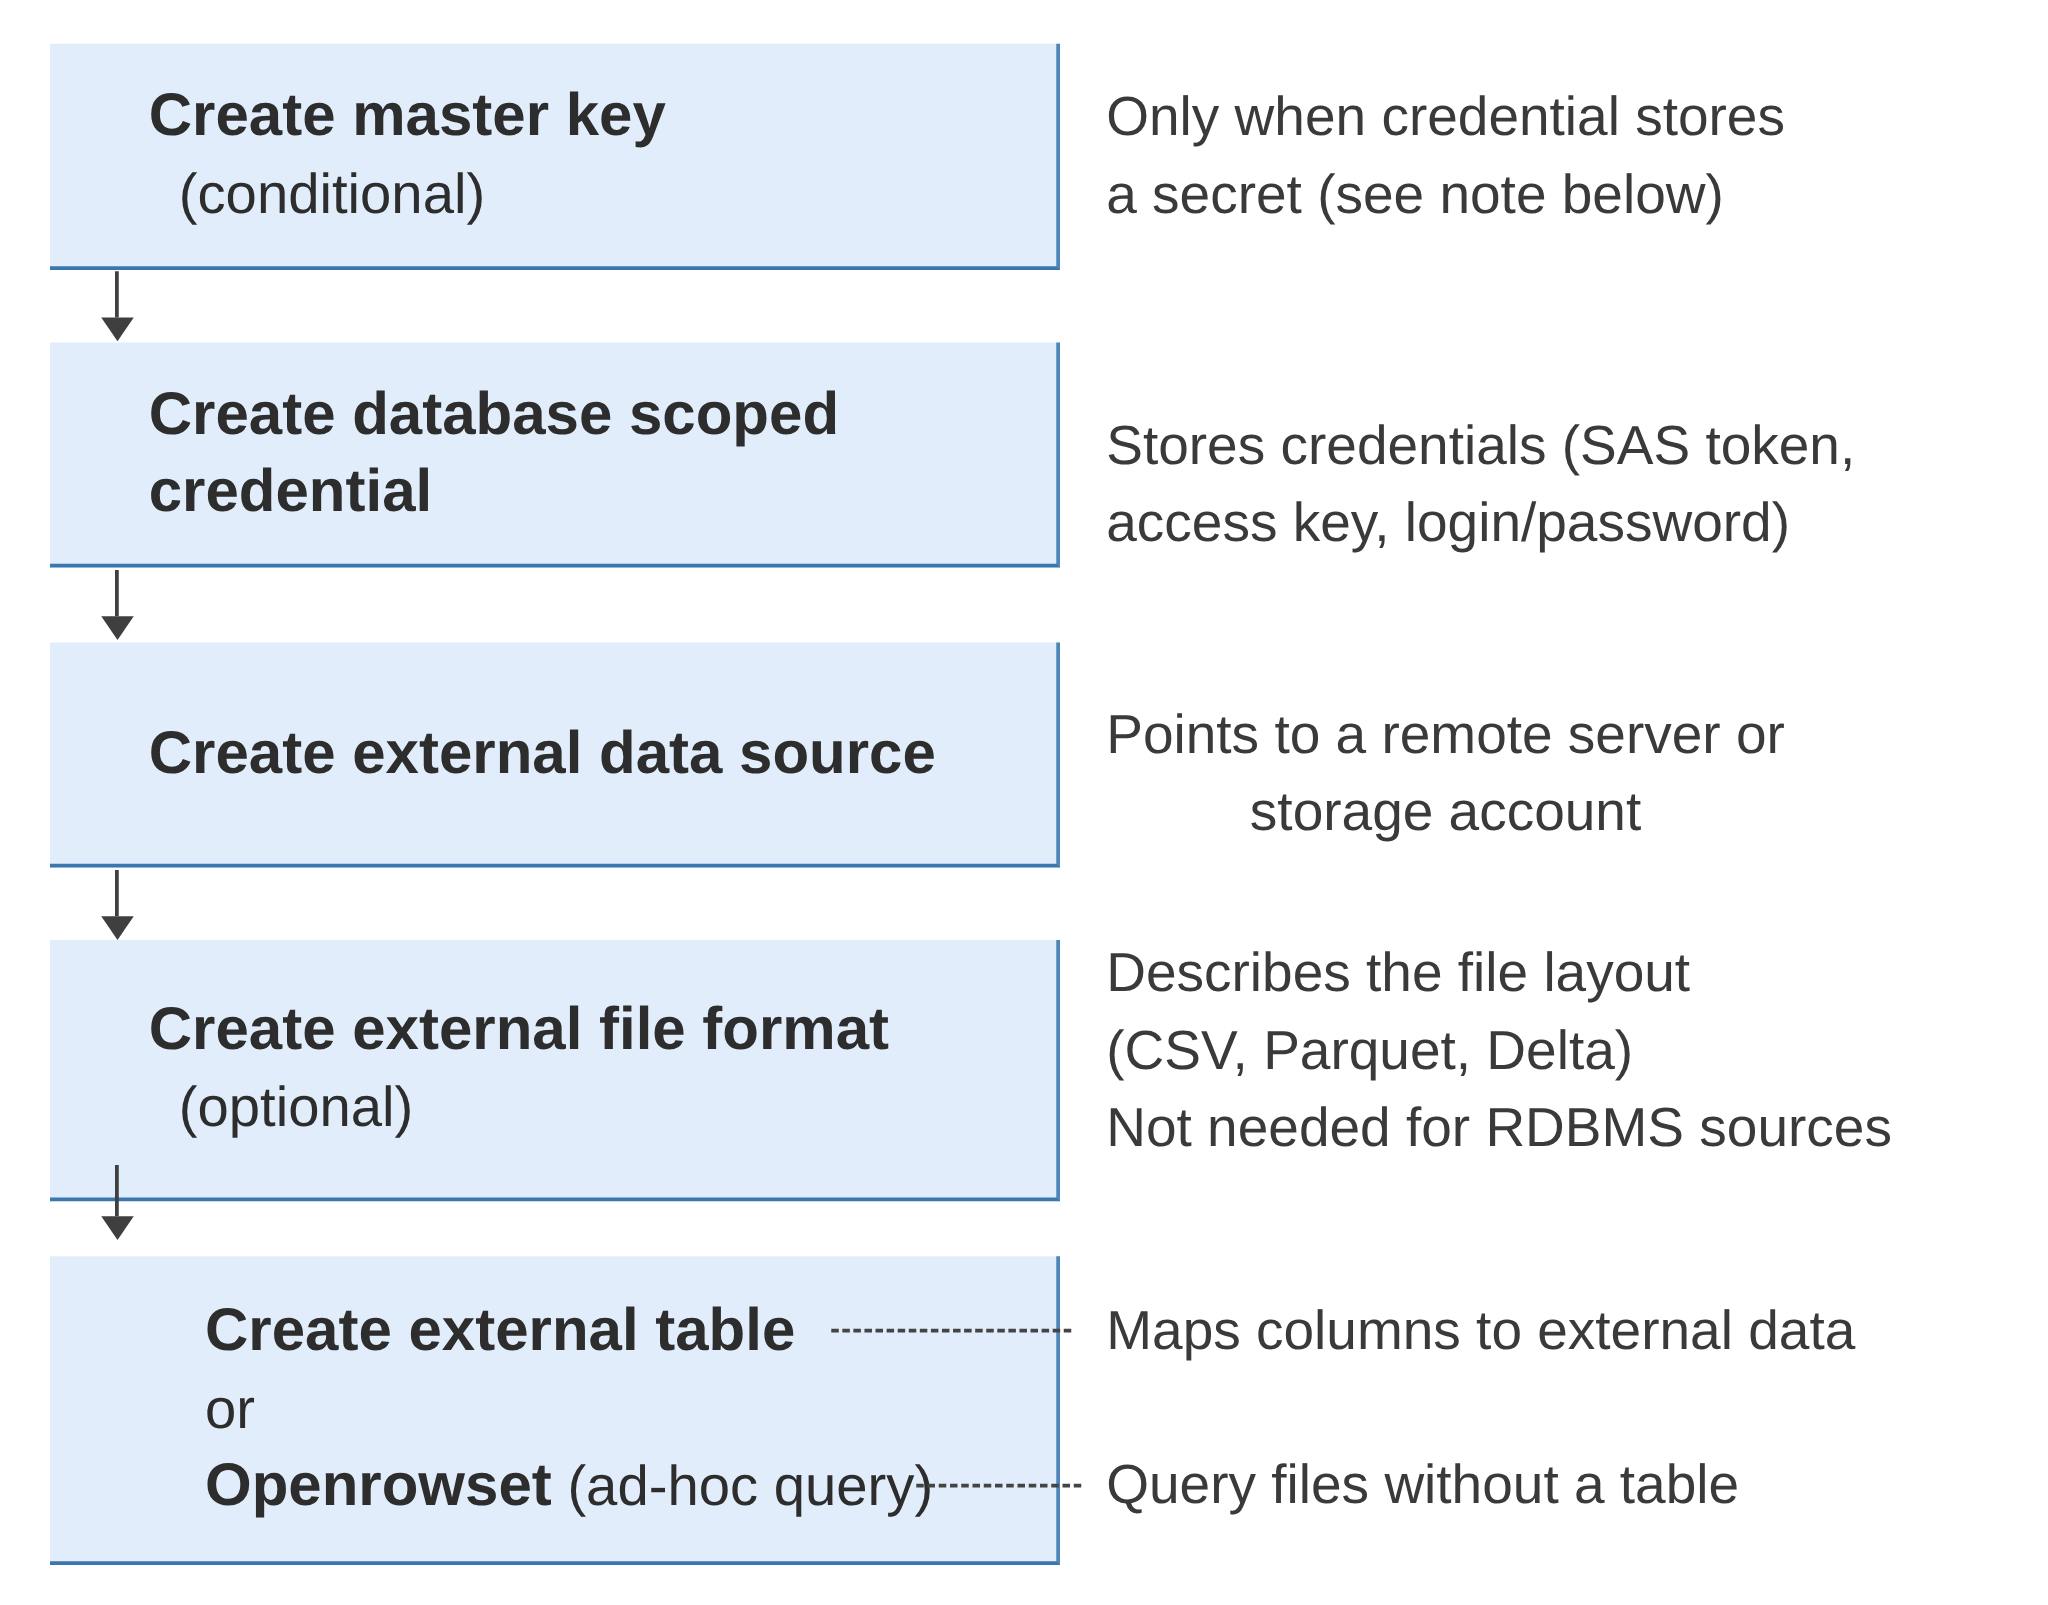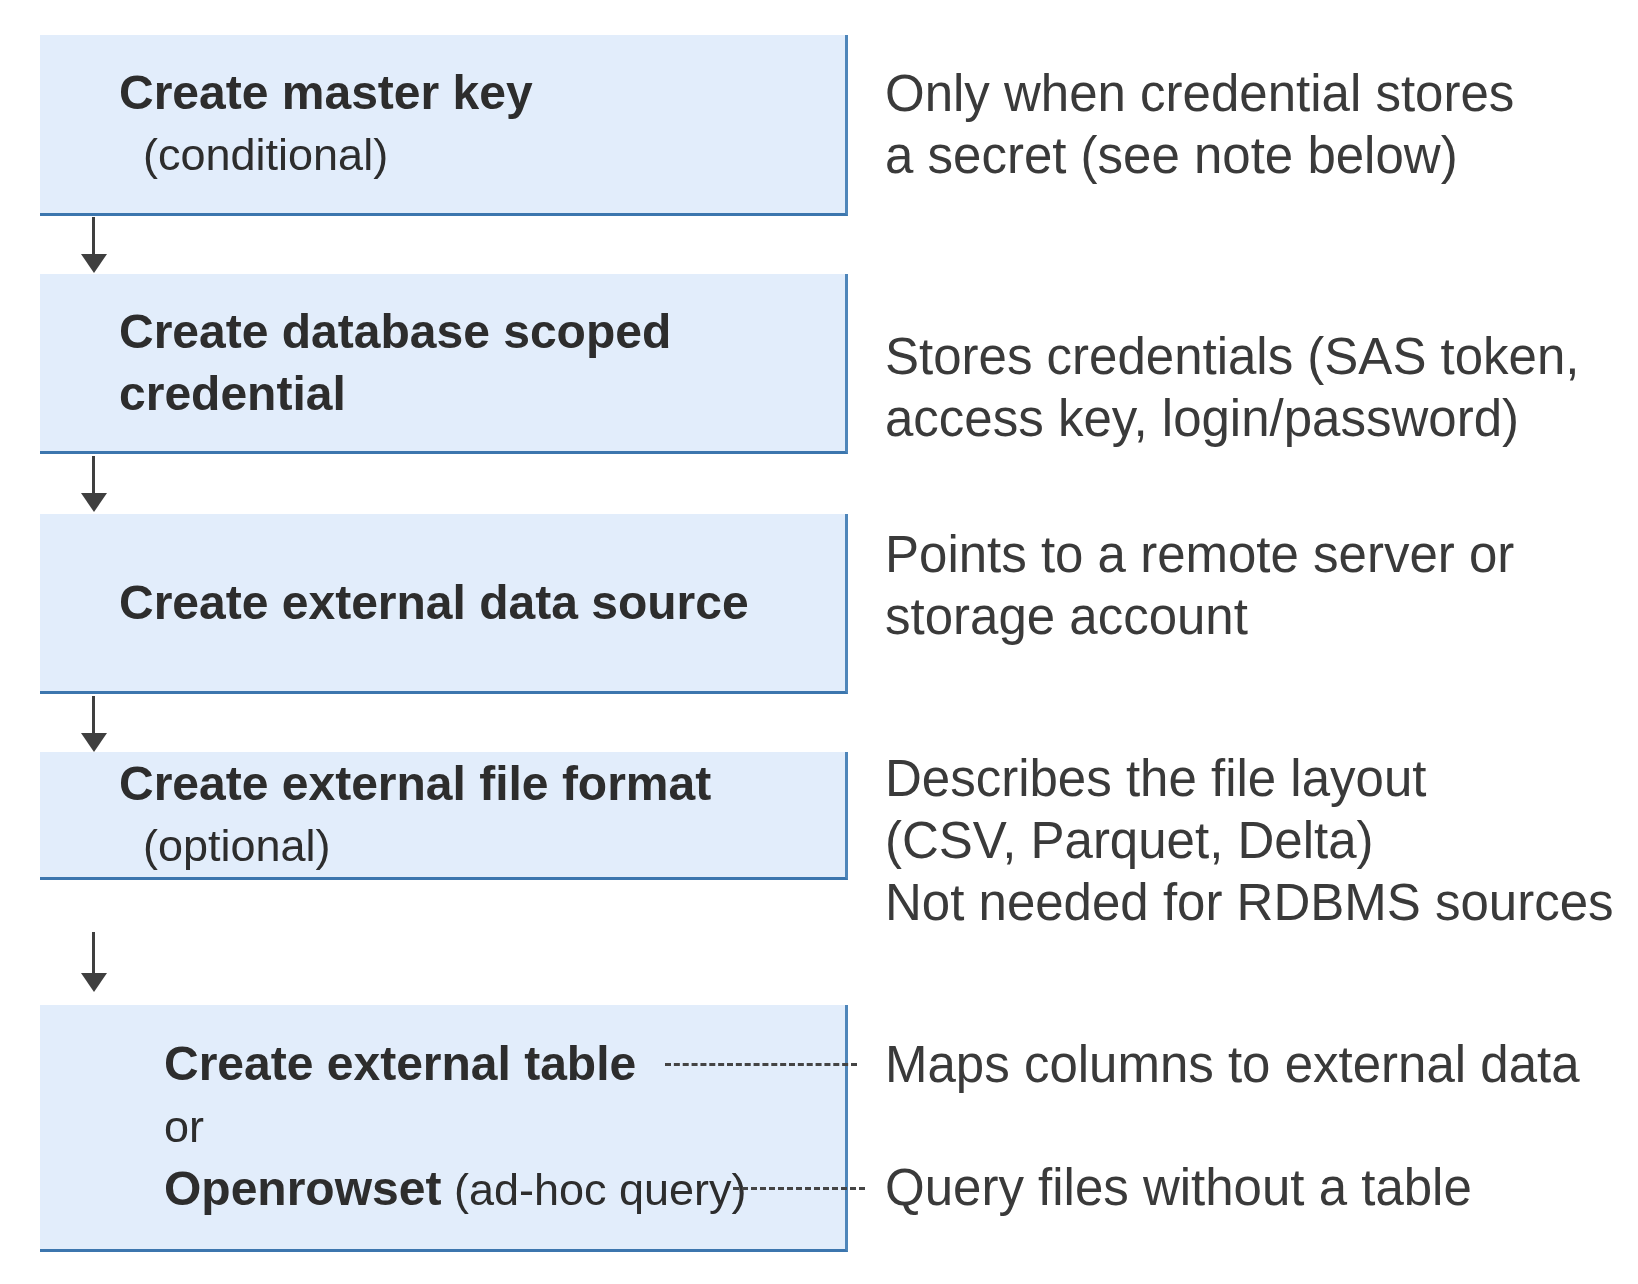--- a/index.html
+++ b/index.html
@@ -44,21 +44,21 @@
     font-weight: 400;
     color: var(--title-text, #2d2d2d);
     line-height: 62px;
     white-space: nowrap;
     margin-left: 45px;
   }
   .opt-line .b { font-weight: 700; font-size: 48px; }
   .note {
     position: absolute;
     left: 885px;
-    font-size: 51px;
+    font-size: 44px;
     color: var(--note-text, #3a3a3a);
     line-height: 62px;
     white-space: nowrap;
   }
   .arrow { position: absolute; left: 80px; width: 27px; }
   .arrow .shaft { width: 3px; margin: 0 auto; background: var(--arrow, #3f3f3f); }
   .arrow .head {
     width: 0; height: 0; margin: 0 auto;
     border-left: 13px solid transparent;
     border-right: 13px solid transparent;
@@ -66,29 +66,29 @@
   }
   .dash {
     position: absolute;
     border-top: 3px dashed var(--dash, #444444);
     height: 0;
   }
   
   #box-1 { top: 35px;   height: 181px; }
   #box-2 { top: 274px;  height: 180px; }
   #box-3 { top: 514px;  height: 180px; }
-  #box-4 { top: 752px;  height: 128px; }
+  #box-4 { top: 752px;  height: 209px; }
   #box-5 { top: 1005px; height: 247px; }
   #arrow-1 { top: 217px; } #arrow-1 .shaft { height: 37px; }
   #arrow-2 { top: 456px; } #arrow-2 .shaft { height: 37px; }
   #arrow-3 { top: 696px; } #arrow-3 .shaft { height: 37px; }
   #arrow-4 { top: 932px; } #arrow-4 .shaft { height: 41px; }
   #note-1 { top: 63px; }
   #note-2 { top: 302px; margin-top: 24px; }
-  #note-3 { top: 524px; }
+  #note-3 { top: 557px; text-align: center; }
   #note-4 { top: 748px; }
   #note-5a { top: 1034px; }
   #note-5b { top: 1157px; }
   #dash-1 { top: 1063px; left: 665px; width: 192px; }
   #dash-2 { top: 1187px; left: 733px; width: 132px; }
 </style>
 </head>
 <body>
 
 <div id="canvas">

